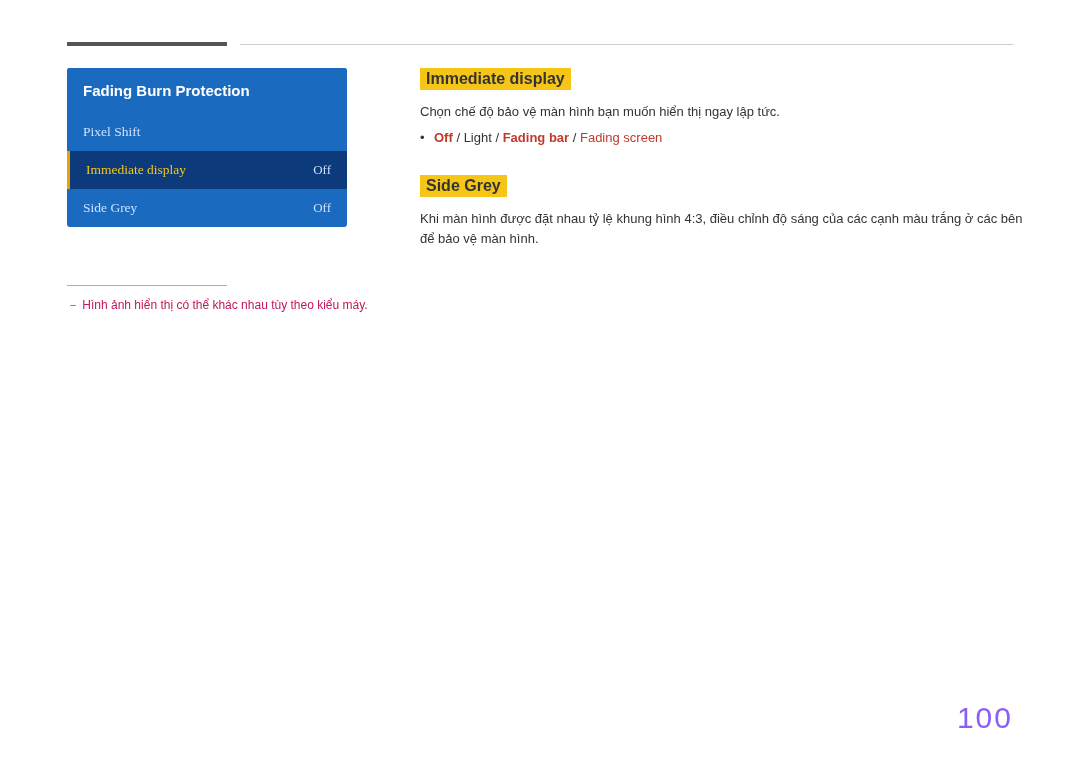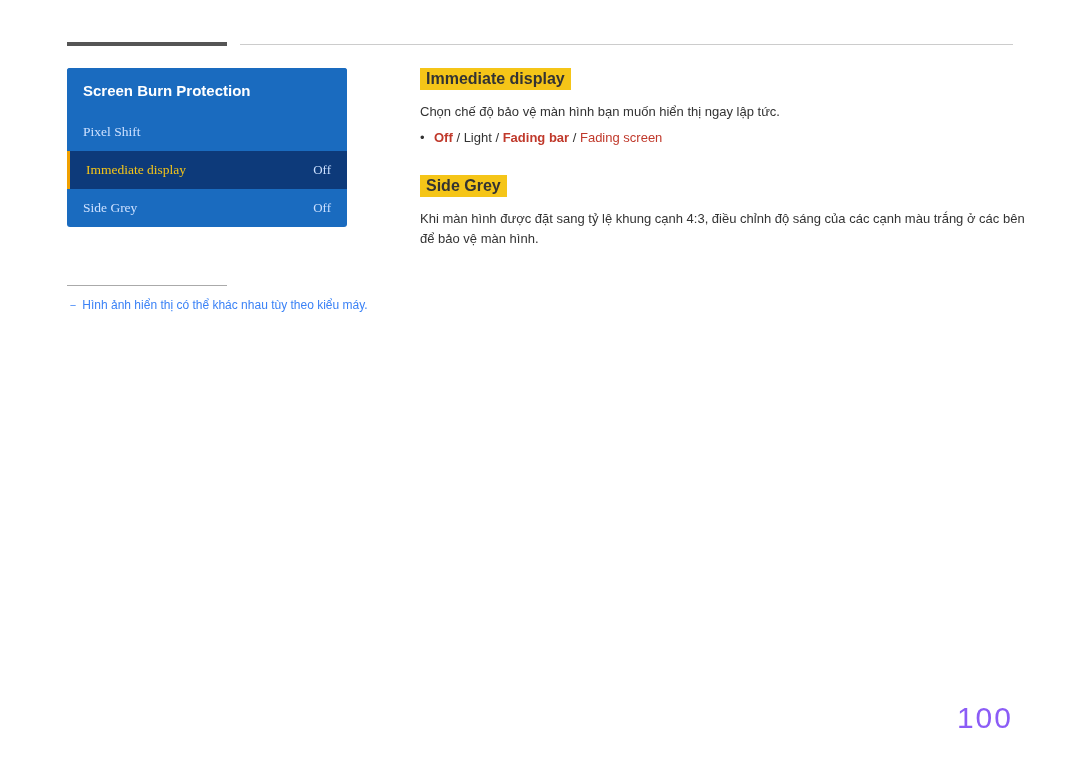--- a/index.html
+++ b/index.html
@@ -79,21 +79,21 @@
       height: 1px;
       background: #aaa;
     }
 
     
     .note-text {
       position: absolute;
       top: 297px;
       left: 67px;
       font-size: 12px;
-      color: #3b82f6;
+      color: #be185d;
     }
 
     
     .content-area {
       position: absolute;
       top: 68px;
       left: 420px;
       width: 613px;
     }
 
@@ -156,21 +156,21 @@
       letter-spacing: 2px;
     }
   </style>
 </head>
 <body>
 
 <div class="top-line-dark"></div>
 <div class="top-line-light"></div>
 
 <div class="menu-panel">
-  <div class="menu-header">Screen Burn Protection</div>
+  <div class="menu-header">Fading Burn Protection</div>
   <div class="menu-item">
     <span class="item-label">Pixel Shift</span>
     <span class="item-value"></span>
   </div>
   <div class="menu-item active">
     <span class="item-label">Immediate display</span>
     <span class="item-value">Off</span>
   </div>
   <div class="menu-item">
     <span class="item-label">Side Grey</span>
@@ -187,18 +187,18 @@
   <div>
     <div class="section-title">Immediate display</div>
     <div class="section-desc">Chọn chế độ bảo vệ màn hình bạn muốn hiển thị ngay lập tức.</div>
     <div class="section-options">
       <span class="opt-active">Off</span><span class="opt-normal"> / </span><span class="opt-normal">Light</span><span class="opt-normal"> / </span><span style="color:#c0392b;font-weight:bold;">Fading bar</span><span class="opt-normal"> / </span><span style="color:#c0392b;font-weight:normal;">Fading screen</span>
     </div>
   </div>
 
   <div class="side-grey-section">
     <div class="section-title">Side Grey</div>
-    <div class="side-grey-desc">Khi màn hình được đặt sang tỷ lệ khung cạnh 4:3, điều chỉnh độ sáng của các cạnh màu trắng ở các bên để bảo vệ màn hình.</div>
+    <div class="side-grey-desc">Khi màn hình được đặt nhau tỷ lệ khung hình 4:3, điều chỉnh độ sáng của các cạnh màu trắng ở các bên để bảo vệ màn hình.</div>
   </div>
 
 </div>
 
 <div class="page-number">100</div>
 
 </body></html>

